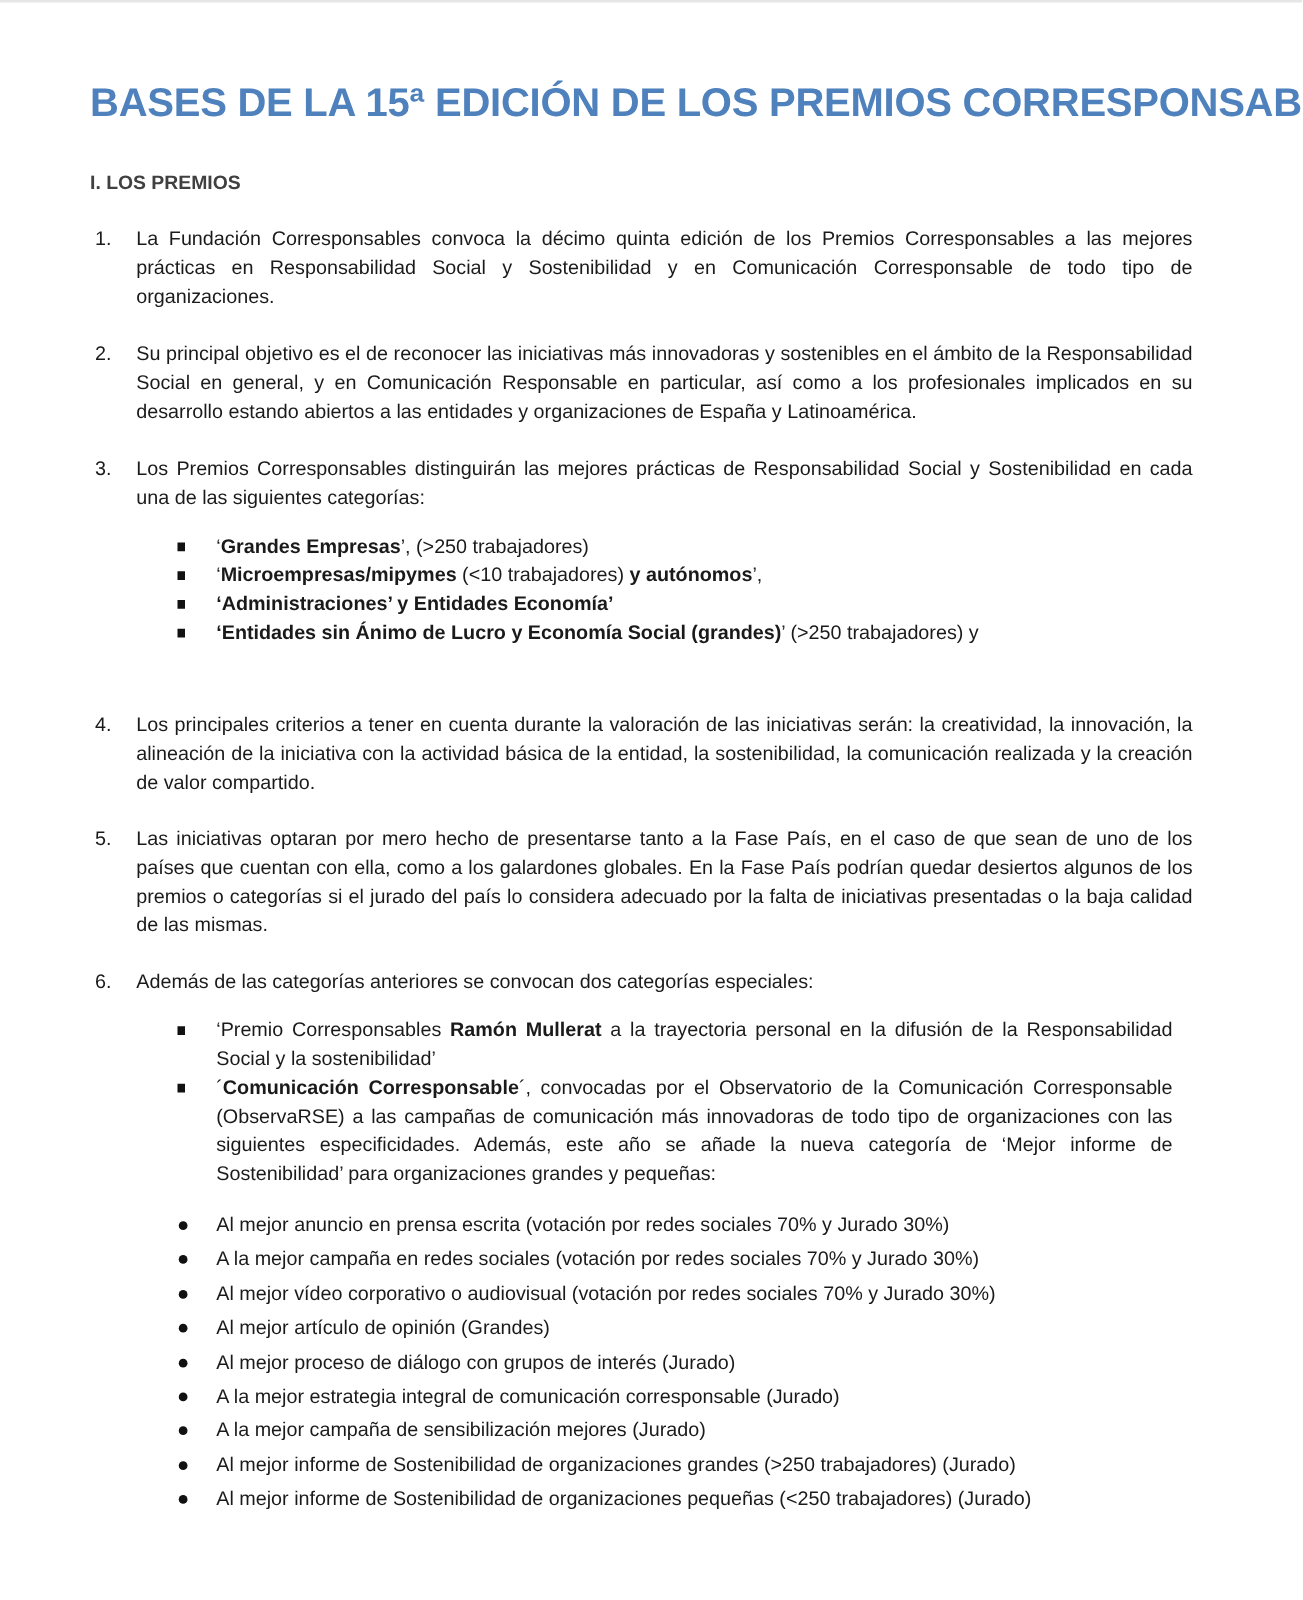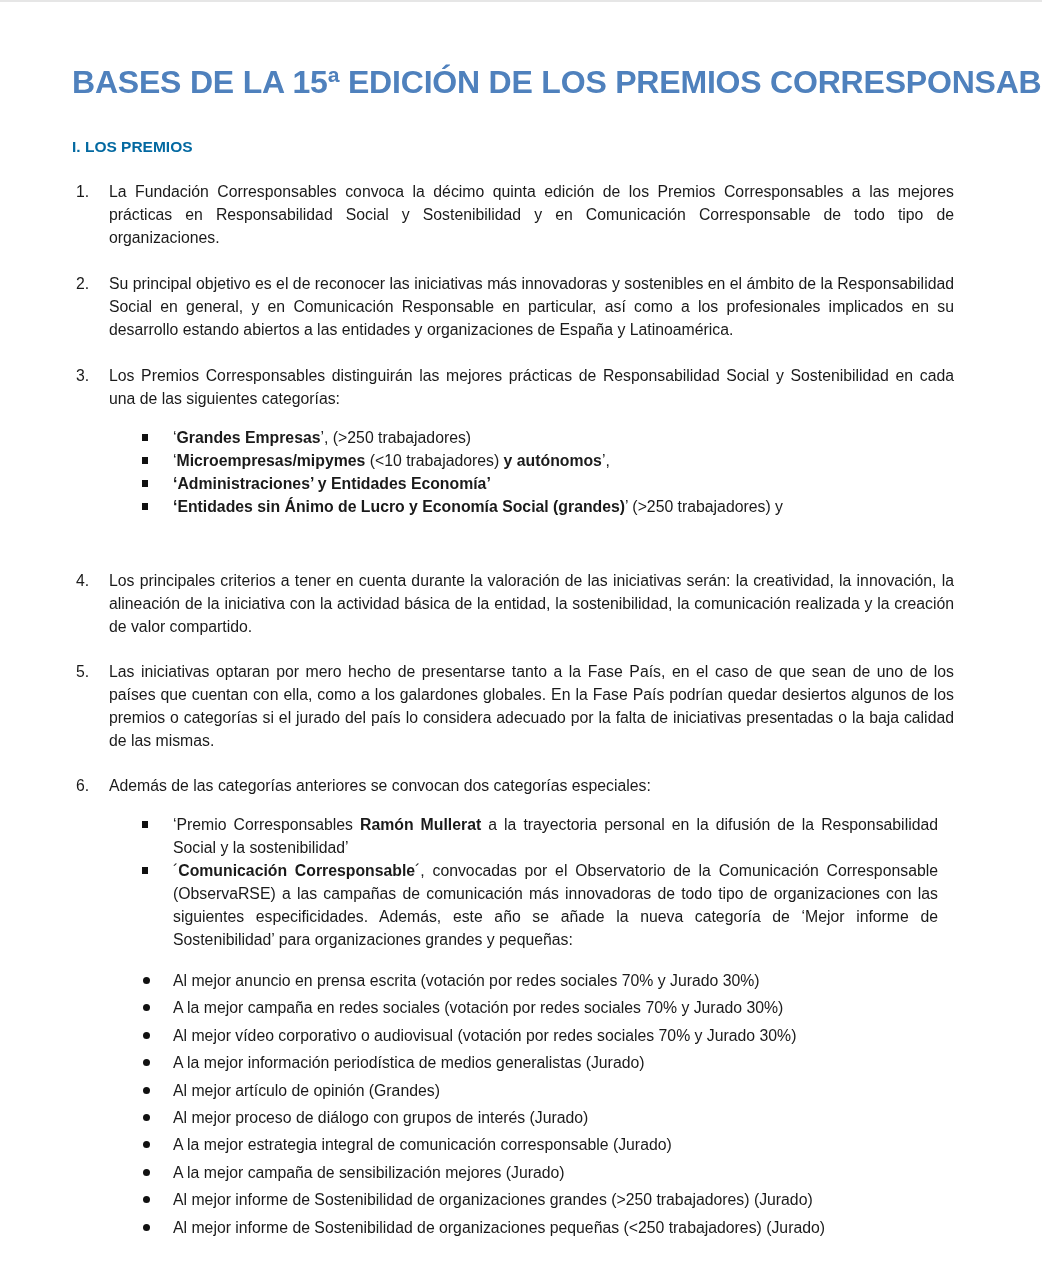--- a/index.html
+++ b/index.html
@@ -10,21 +10,21 @@
     }
     .topbar { position: absolute; left: 0; top: 0; width: 1042px; height: 2px; background: #e6e6e6; }
     .page { position: absolute; left: 0; top: 0; width: 1042px; }
     .title {
       position: absolute; left: 72px; top: 64px;
       font-size: 32px; font-weight: bold; color: #4f81bd; letter-spacing: -0.2px;
       white-space: nowrap;
     }
     .section-heading {
       position: absolute; left: 72px; top: 138px;
-      font-size: 15.5px; font-weight: bold; color: #0369a1; white-space: nowrap;
+      font-size: 15.5px; font-weight: bold; color: #404040; white-space: nowrap;
     }
     .para {
       position: absolute; left: 72px; width: 882px;
       font-size: 15.8px; line-height: 23px;
     }
     .para .num { position: absolute; left: 4px; top: 0; width: 30px; }
     .para .body { margin-left: 37px; text-align: justify; text-align-last: left; }
     ul.sq, ul.dot { list-style: none; margin: 16px; padding: 0; }
     ul.sq li, ul.dot li { position: relative; padding-left: 48px; }
     ul.sq li .mk {
@@ -88,21 +88,20 @@
     <div class="body">
       <div>Además de las categorías anteriores se convocan dos categorías especiales:</div>
       <ul class="sq">
         <li class="just"><span class="mk"></span><span>‘Premio Corresponsables </span><span class="u">Ramón Mullerat</span><span> a la trayectoria personal en la difusión de la Responsabilidad Social y la sostenibilidad’</span></li>
         <li class="just"><span class="mk"></span><span>´</span><span class="u">Comunicación Corresponsable</span><span>´, convocadas por el Observatorio de la Comunicación Corresponsable (ObservaRSE) a las campañas de comunicación más innovadoras de todo tipo de organizaciones con las siguientes especificidades. Además, este año se añade la nueva categoría de ‘Mejor informe de Sostenibilidad’ para organizaciones grandes y pequeñas:</span></li>
       </ul>
       <ul class="dot">
         <li><span class="mk"></span><span>Al mejor anuncio en prensa escrita (votación por redes sociales 70% y Jurado 30%)</span></li>
         <li><span class="mk"></span><span>A la mejor campaña en redes sociales (votación por redes sociales 70% y Jurado 30%)</span></li>
         <li><span class="mk"></span><span>Al mejor vídeo corporativo o audiovisual (votación por redes sociales 70% y Jurado 30%)</span></li>
-        <li><span class="mk"></span><span>A la mejor información periodística de medios generalistas (Jurado)</span></li>
         <li><span class="mk"></span><span>Al mejor artículo de opinión (Grandes)</span></li>
         <li><span class="mk"></span><span>Al mejor proceso de diálogo con grupos de interés (Jurado)</span></li>
         <li><span class="mk"></span><span>A la mejor estrategia integral de comunicación corresponsable (Jurado)</span></li>
         <li><span class="mk"></span><span>A la mejor campaña de sensibilización mejores (Jurado)</span></li>
         <li><span class="mk"></span><span>Al mejor informe de Sostenibilidad de organizaciones grandes (&gt;250 trabajadores) (Jurado)</span></li>
         <li><span class="mk"></span><span>Al mejor informe de Sostenibilidad de organizaciones pequeñas (&lt;250 trabajadores) (Jurado)</span></li>
       </ul>
     </div>
   </div>
 

